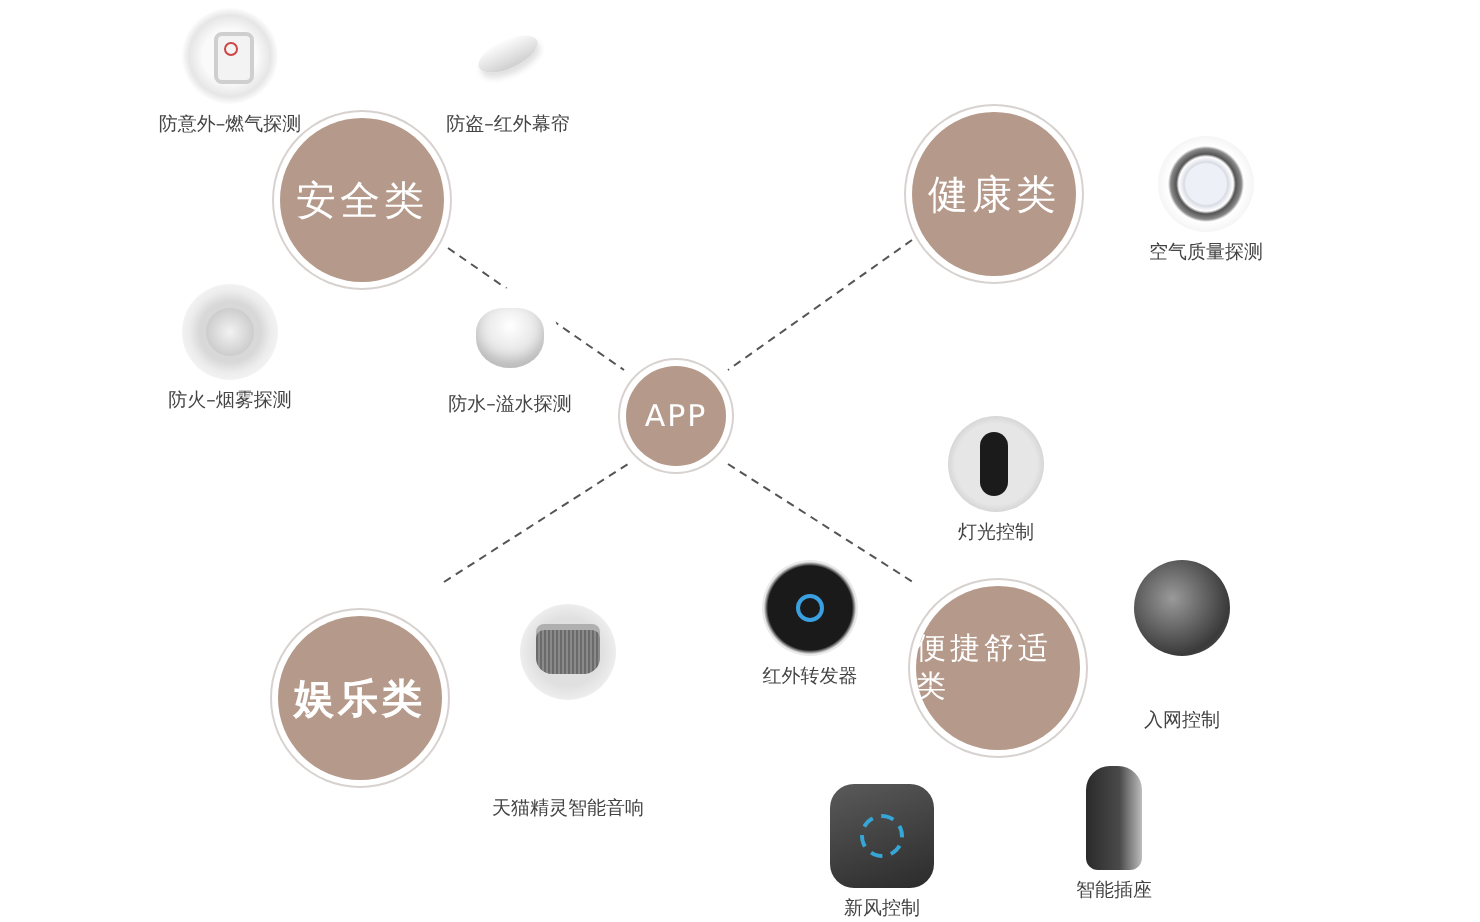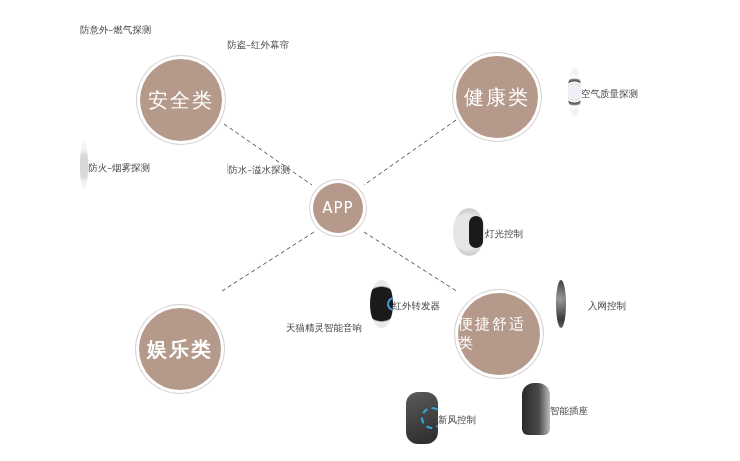--- a/index.html
+++ b/index.html
@@ -7,21 +7,21 @@
          font-family: "DejaVu Sans", "Liberation Sans", sans-serif; }
   #canvas { position: absolute; left: 0; top: 0; width: 740px; height: 461px; }
   .hub { position: absolute; border-radius: 50%; background: #b5998a;
          box-shadow: 0 0 0 3px #ffffff, 0 0 0 4px #d7d2cf;
          display: flex; align-items: center; justify-content: center;
          color: #ffffff; letter-spacing: 2px; }
   .hub span { font-family: "DejaVu Sans", sans-serif; }
   .cat { width: 82px; height: 82px; font-size: 20px; align-items: center; }
   .app { width: 50px; height: 50px; font-size: 15px; letter-spacing: 1px; text-align: right; }
   .cat.small-text { font-size: 15px; }
-  .device { position: absolute; display: flex; flex-direction: row; align-items: center; }
+  .device { position: absolute; display: flex; flex-direction: column; align-items: center; }
   .device .thumb { width: 48px; height: 48px; border-radius: 50%; position: relative; overflow: hidden; }
   .device .label { font-size: 9.5px; color: #444444; margin-top: 4px; white-space: nowrap; }
   
   .t-gas { background: radial-gradient(circle at 50% 50%, #fafafa 0 40%, #e6e6e6 60%, #ffffff 72%); }
   .t-gas::after { content:""; position:absolute; left:16px; top:12px; width:16px; height:22px; border-radius:4px; border:2px solid #cfcfcf; background:#f3f3f3; }
   .t-gas::before { content:""; position:absolute; left:21px; top:17px; width:5px; height:5px; border-radius:50%; border:1px solid #c44; z-index:2; }
   .t-curtain { background: #ffffff; }
   .t-curtain::after { content:""; position:absolute; left:8px; top:16px; width:32px; height:14px; border-radius:50%; background: linear-gradient(180deg,#fdfdfd,#cfcfcf); transform: rotate(-25deg); box-shadow: 0 3px 3px #e0e0e0; }
   .t-smoke { background: radial-gradient(circle, #d8d8d8 0 45%, #ececec 60%, #f5f5f5 75%); }
   .t-smoke::after { content:""; position:absolute; left:12px; top:12px; width:24px; height:24px; border-radius:50%; background: radial-gradient(circle,#f2f2f2,#bdbdbd); }
@@ -62,21 +62,21 @@
   <span>娱乐类</span>
 </div>
 <div class="hub cat small-text" style="left:458px;top:293px;">
   <span>便捷舒适类</span>
 </div>
 
 <div class="device" style="left:80px;top:4px;width:70px;">
   <div class="thumb t-gas"></div>
   <span class="label">防意外–燃气探测</span>
 </div>
-<div class="device" style="left:219px;top:4px;width:70px;align-items:flex-end;">
+<div class="device" style="left:219px;top:4px;width:70px;">
   <div class="thumb t-curtain"></div>
   <span class="label">防盗–红外幕帘</span>
 </div>
 <div class="device" style="left:80px;top:142px;width:70px;">
   <div class="thumb t-smoke"></div>
   <span class="label">防火–烟雾探测</span>
 </div>
 <div class="device" style="left:220px;top:144px;width:70px;">
   <div class="thumb t-water"></div>
   <span class="label">防水–溢水探测</span>
@@ -85,21 +85,21 @@
 <div class="device" style="left:568px;top:68px;width:70px;">
   <div class="thumb t-air"></div>
   <span class="label">空气质量探测</span>
 </div>
 
 <div class="device" style="left:242px;top:302px;width:84px;gap:44px;">
   <div class="thumb t-speaker"></div>
   <span class="label">天猫精灵智能音响</span>
 </div>
 
-<div class="device" style="left:453px;top:208px;width:70px;text-align:center;">
+<div class="device" style="left:463px;top:208px;width:70px;text-align:center;">
   <div class="thumb t-light"></div>
   <span class="label">灯光控制</span>
 </div>
 <div class="device" style="left:370px;top:280px;width:70px;">
   <div class="thumb t-ir"></div>
   <span class="label">红外转发器</span>
 </div>
 <div class="device" style="left:556px;top:280px;width:70px;gap:22px;">
   <div class="thumb t-net"></div>
   <span class="label">入网控制</span>

